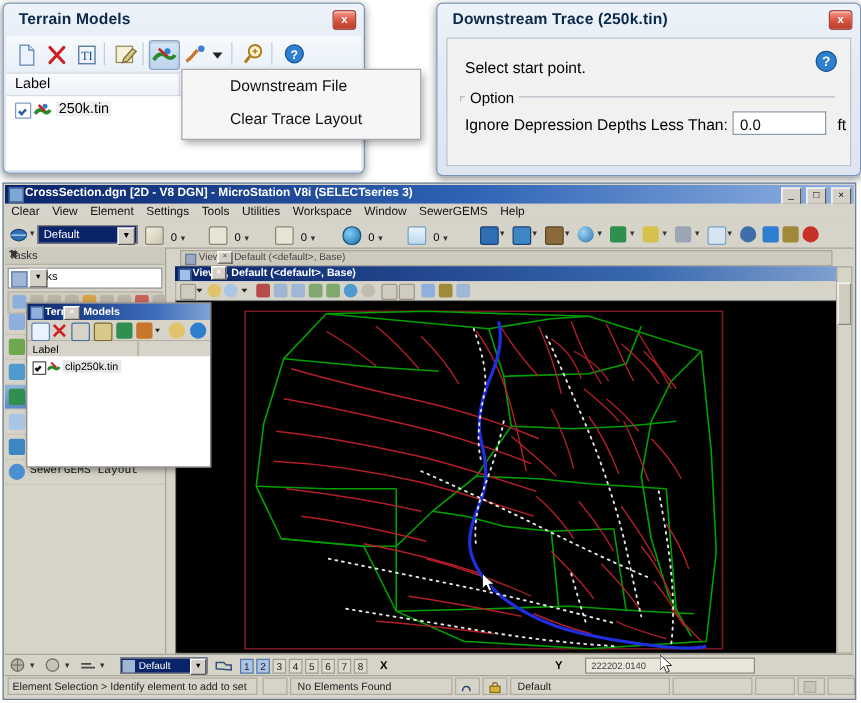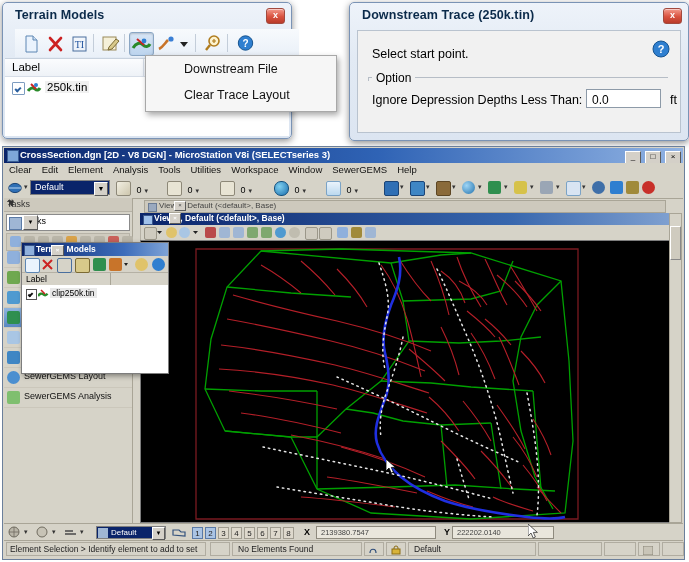--- a/index.html
+++ b/index.html
@@ -15,21 +15,21 @@
   .aero-title{position:absolute;left:12px;top:5px;font-size:12.5px;font-weight:bold;color:#0b2a4a;
               letter-spacing:.1px;white-space:nowrap;}
   .aero-close{position:absolute;right:6px;top:5px;width:17px;height:14px;border-radius:3px;
               border:1px solid #a24a3e;
               background:linear-gradient(to bottom,#f49a8c,#d9523f 55%,#b93b2a);
               color:#fff;font-size:9px;line-height:13px;text-align:center;font-weight:bold;
               box-shadow:inset 0 1px 0 rgba(255,255,255,.5);cursor:pointer;}
 
   
   #terrainDlg{left:2px;top:2px;width:288px;height:135px;}
-  .tm-toolbar{position:absolute;left:12px;top:26px;width:284px;height:28px;
+  .tm-toolbar{position:absolute;left:2px;top:26px;width:284px;height:28px;
               background:linear-gradient(to bottom,#f7fafd,#e9f0f8);}
   .tbtn{position:absolute;top:3px;width:23px;height:22px;border-radius:3px;
         border:1px solid transparent;}
   .tbtn.pressed{border:1px solid #8aa6c4;background:linear-gradient(to bottom,#d8e6f6,#bcd4ee);
                 box-shadow:inset 0 1px 2px rgba(0,0,0,.18);}
   .tsep{position:absolute;top:5px;width:1px;height:18px;background:#c3cdd9;}
   .tm-list{position:absolute;left:2px;top:55px;right:2px;bottom:2px;background:#fff;
            border:1px solid #c8d2de;border-bottom:none;border-left:none;border-right:none;}
   .tm-hdr{height:17px;background:linear-gradient(to bottom,#fbfcfe,#eef2f7);
           border-bottom:1px solid #d6dde7;position:relative;}
@@ -99,21 +99,21 @@
   .tasks-combo{position:relative;margin:2px;height:15px;background:#fff;border:1px solid #8b8b8b;}
   .tasks-combo span{position:absolute;left:16px;top:1px;font-size:9px;}
   .tasks-combo .ti{position:absolute;left:2px;top:2px;width:11px;height:11px;background:#9fb6d4;
                    border:1px solid #5a7aa6;}
   .tasks-combo .tb{position:absolute;right:0;top:0;width:13px;height:13px;background:#d4d0c8;
                    border:1px solid #fff;border-right-color:#5a5a5a;border-bottom-color:#5a5a5a;
                    font-size:6px;text-align:center;line-height:12px;}
   .tasks-tools{position:relative;height:16px;margin:1px 2px;background:#cfcbbf;
                border:1px solid #b7b3a7;}
   .tooldot{position:absolute;top:2px;width:11px;height:11px;background:#b9b5a8;border-radius:2px;}
-  .tasklist{position:absolute;left:0;top:50px;width:128px;bottom:0;}
+  .tasklist{position:absolute;left:0;top:50px;width:128px;bottom:0;font-family:Liberation Mono, monospace;}
   .taskrow{position:relative;height:19px;border-bottom:1px solid #cbc7bb;}
   .taskrow.sel{background:linear-gradient(to bottom,#8fb4de,#5a88c2);}
   .taskrow .tico{position:absolute;left:3px;top:3px;width:13px;height:13px;border-radius:2px;}
   .taskrow .tlbl{position:absolute;left:20px;top:3px;font-size:9px;color:#111;white-space:nowrap;
                  overflow:hidden;width:105px;}
 
   
   #innerTM{position:absolute;left:18px;top:95px;width:146px;height:130px;background:#d6d3c8;
            border:1px solid #7d7d7d;box-shadow:2px 2px 5px rgba(0,0,0,.4);z-index:30;}
   .itm-tb{position:relative;height:13px;
@@ -306,21 +306,21 @@
     <div class="ms-tb-ico"></div>
     <div class="ms-tb-title">CrossSection.dgn [2D - V8 DGN] - MicroStation V8i (SELECTseries 3)</div>
     <div class="winbtns">
       <span class="wb">_</span>
       <span class="wb">□</span>
       <span class="wb">×</span>
     </div>
   </div>
 
   <div class="ms-menu">
-    <span>Clear</span><span>Edit</span><span>Element</span><span>Analysis</span><span>Tools</span><span>Utilities</span><span>Workspace</span><span>Window</span><span>SewerGEMS</span><span>Help</span>
+    <span>Clear</span><span>View</span><span>Element</span><span>Settings</span><span>Tools</span><span>Utilities</span><span>Workspace</span><span>Window</span><span>SewerGEMS</span><span>Help</span>
   </div>
 
   <div class="ms-attr">
     <span class="abs" style="left:4px;top:4px">
       <svg width="15" height="14" viewBox="0 0 15 14">
           <ellipse cx="7" cy="7" rx="6.2" ry="4.6" fill="#2f6fb5" stroke="#1b4476"></ellipse>
           <path d="M1 7h12" stroke="#bcd8f3"></path>
         </svg>
     </span>
     <span class="abs arw" style="left:20px;top:6px">▾</span>
@@ -417,24 +417,20 @@
         <span class="tico" style="background:#a9c6e4"></span>
         <span class="tlbl">Civil Tools</span>
       </div>
       <div class="taskrow">
         <span class="tico" style="background:#3f86c4"></span>
         <span class="tlbl">SewerGEMS</span>
       </div>
       <div class="taskrow">
         <span class="tico" style="background:#4b8fd0;border-radius:7px"></span>
         <span class="tlbl">SewerGEMS Layout</span>
-      </div>
-      <div class="taskrow">
-        <span class="tico" style="background:#7fbf6f"></span>
-        <span class="tlbl">SewerGEMS Analysis</span>
       </div>
     </div>
   </div>
 
   <div id="innerTM">
     <div class="itm-tb">
       <span class="ico"></span>
       <span>Terrain Models</span>
       <span class="wbs">
         <span class="wb" style="width:11px;height:9px;line-height:8px;font-size:6px">_</span>
@@ -656,23 +652,22 @@
     <span class="numbtn on" style="left:188px">1</span>
     <span class="numbtn on" style="left:201px">2</span>
     <span class="numbtn" style="left:214px">3</span>
     <span class="numbtn" style="left:227px">4</span>
     <span class="numbtn" style="left:240px">5</span>
     <span class="numbtn" style="left:253px">6</span>
     <span class="numbtn" style="left:266px">7</span>
     <span class="numbtn" style="left:279px">8</span>
 
     <span class="coordlbl" style="left:300px">X</span>
-    <div class="coordfld" style="left:312px;width:120px">2139380.7547</div>
     <span class="coordlbl" style="left:440px">Y</span>
-    <div class="coordfld" style="left:448px;width:102px">222202.0140</div>
+    <div class="coordfld" style="left:464px;width:136px">222202.0140</div>
 
     <div class="cursor-arrow" style="left:524px;top:0px">
       <svg width="11" height="15" viewBox="0 0 11 15">
           <path d="M0 0 L0 12 L3 9 L5.2 14 L7.4 13 L5.3 8.4 L9.4 8.4 Z" fill="#fff" stroke="#333" stroke-width=".8"></path>
         </svg>
     </div>
   </div>
 
   <div class="ms-status">
     <div class="seg" style="left:2px;width:200px"></div>

